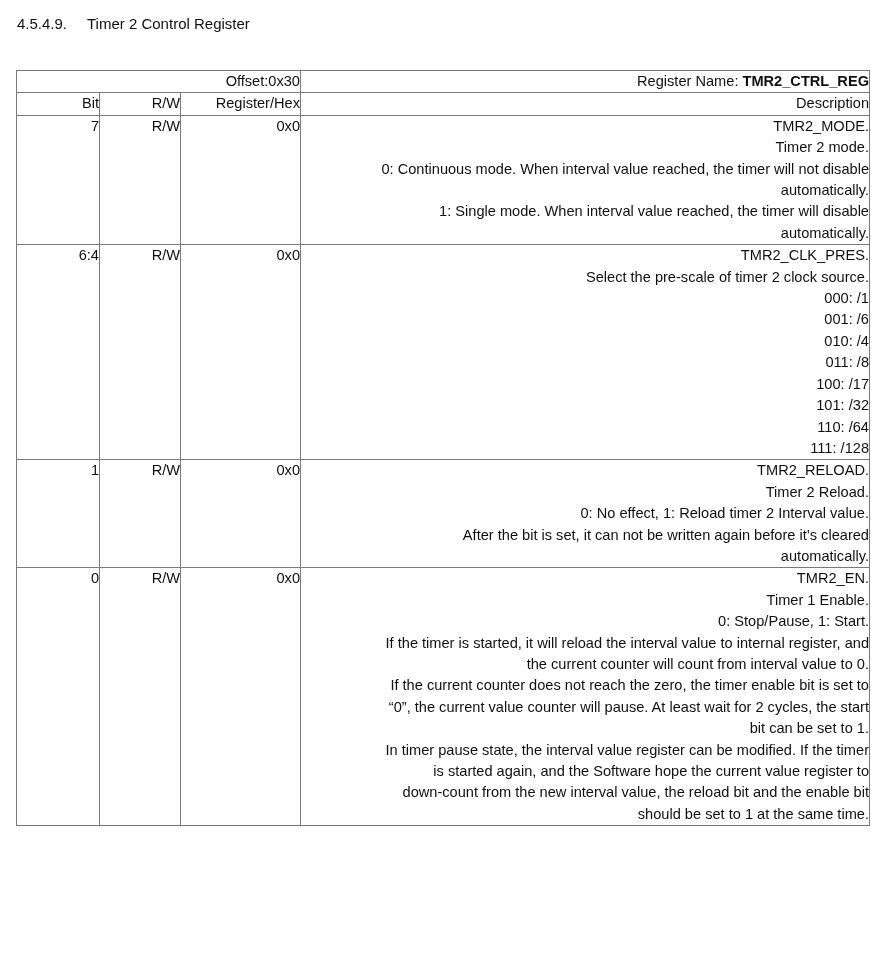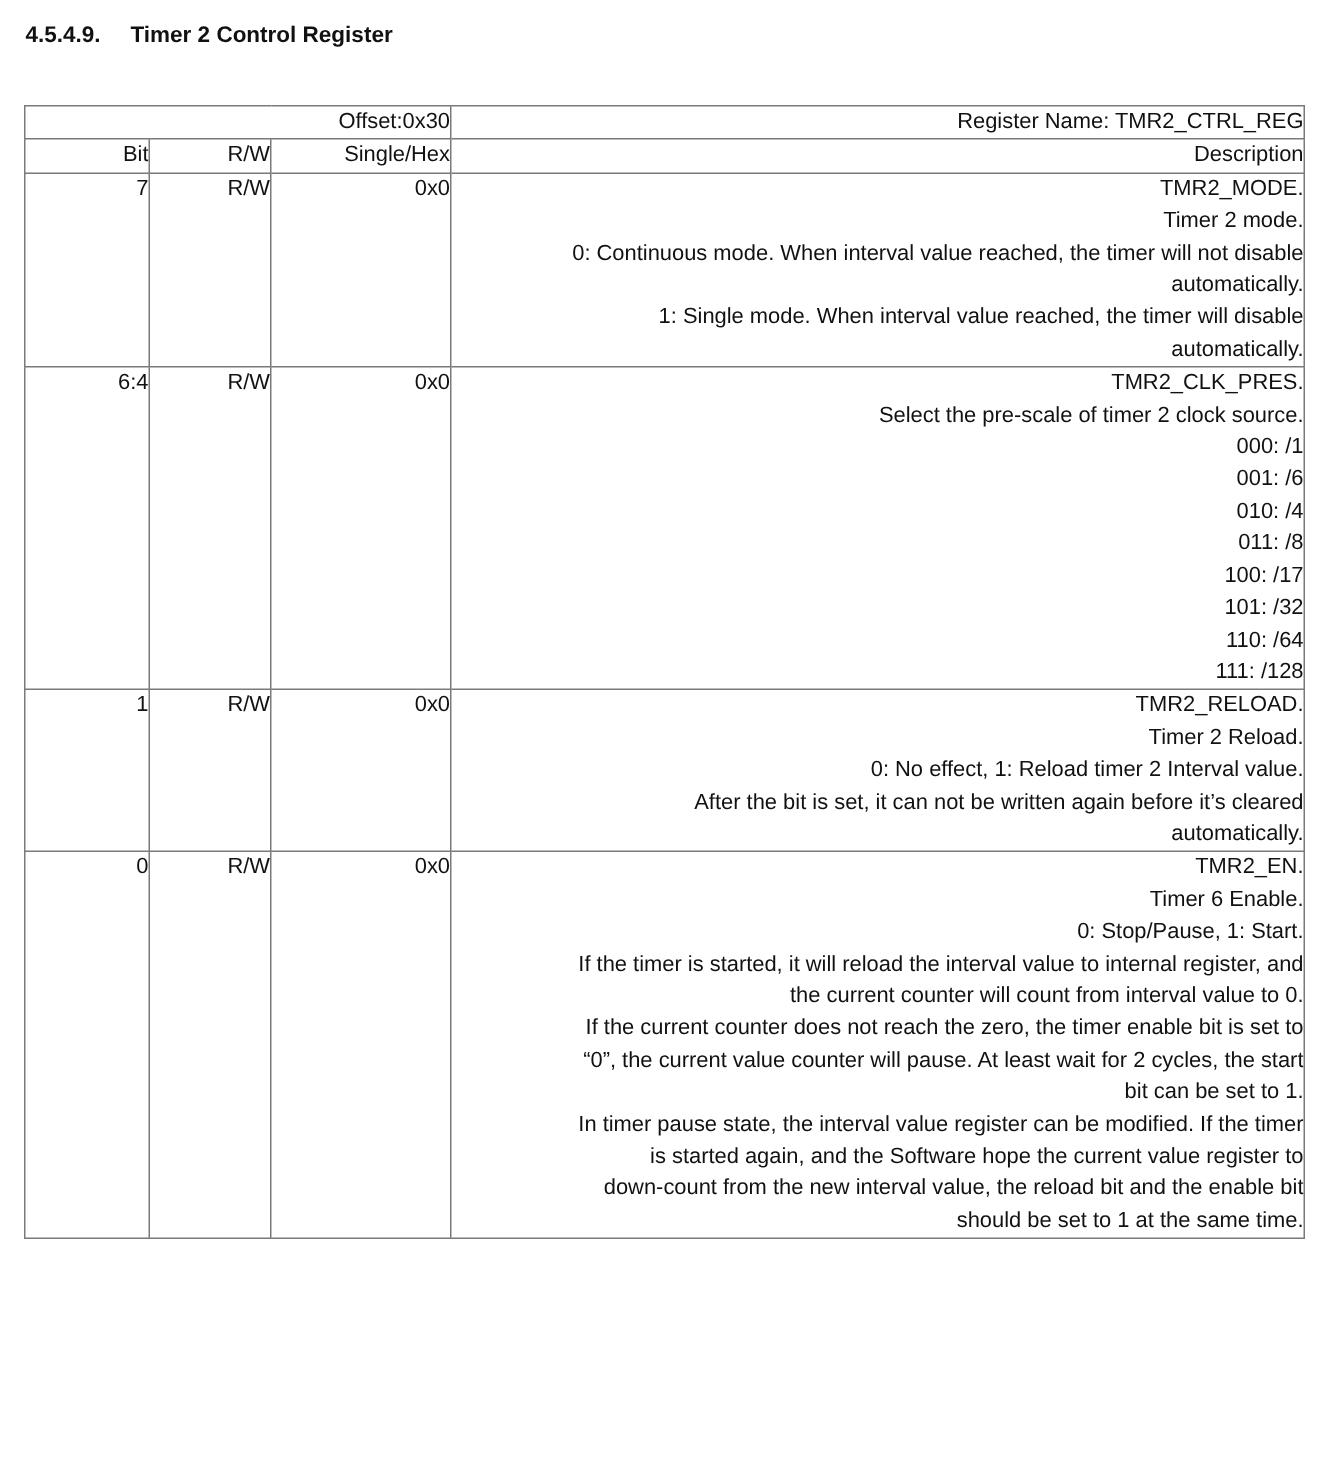--- a/index.html
+++ b/index.html
@@ -2,39 +2,39 @@
 <html><head>
 <meta charset="utf-8">
 <style>
   html, body { margin: 0; padding: 0; background: #ffffff; }
   body {
     width: 889px; height: 974px; position: relative; overflow: hidden;
     font-family: "Liberation Sans", sans-serif; color: #111;
   }
   .heading {
     position: absolute; left: 17px; top: 15px;
-    font-size: 15px; font-weight: bold; letter-spacing: 0;
+    font-size: 15px; font-weight: normal; letter-spacing: 0;
   }
   .heading .num { display: inline-block; width: 70px; }
   table.reg {
     position: absolute; left: 16px; top: 70px;
     width: 853px; border-collapse: collapse; table-layout: fixed;
     font-size: 14.6px; line-height: 21.4px;
   }
   table.reg td {
     border: 1.5px solid #7a7a7a; vertical-align: top;
     padding: 0 0 0 9px; white-space: nowrap; overflow: hidden; text-align: right;
   }
   col.c-bit { width: 83px; }
   col.c-rw { width: 81px; }
   col.c-def { width: 120px; }
   col.c-desc { width: 569px; }
   td.rw-center-slash { padding-left: 22px; }
   .desc-line { display: block; }
-  .bold { font-weight: normal; }
+  .bold { font-weight: bold; }
 </style>
 </head>
 <body>
 
 <div class="heading">
   <span class="num">4.5.4.9.</span><span>Timer 2 Control Register</span>
 </div>
 
 <table class="reg">
   <colgroup>
@@ -44,21 +44,21 @@
       <col class="c-desc">
   </colgroup>
   <tbody id="reg-body">
     <tr>
       <td colspan="3">Offset:0x30</td>
       <td><span>Register Name: </span><span class="bold">TMR2_CTRL_REG</span></td>
     </tr>
     <tr>
       <td>Bit</td>
       <td>R/W</td>
-      <td>Single/Hex</td>
+      <td>Register/Hex</td>
       <td>Description</td>
     </tr>
       <tr>
         <td>7</td>
         <td>R/W</td>
         <td>0x0</td>
         <td>
           <span class="desc-line">TMR2_MODE.</span>
           <span class="desc-line">Timer 2 mode.</span>
           <span class="desc-line">0: Continuous mode. When interval value reached, the timer will not disable</span>
@@ -95,21 +95,21 @@
           <span class="desc-line">After the bit is set, it can not be written again before it’s cleared</span>
           <span class="desc-line">automatically.</span>
         </td>
       </tr>
       <tr>
         <td>0</td>
         <td>R/W</td>
         <td>0x0</td>
         <td>
           <span class="desc-line">TMR2_EN.</span>
-          <span class="desc-line">Timer 6 Enable.</span>
+          <span class="desc-line">Timer 1 Enable.</span>
           <span class="desc-line">0: Stop/Pause, 1: Start.</span>
           <span class="desc-line">If the timer is started, it will reload the interval value to internal register, and</span>
           <span class="desc-line">the current counter will count from interval value to 0.</span>
           <span class="desc-line">If the current counter does not reach the zero, the timer enable bit is set to</span>
           <span class="desc-line">“0”, the current value counter will pause. At least wait for 2 cycles, the start</span>
           <span class="desc-line">bit can be set to 1.</span>
           <span class="desc-line">In timer pause state, the interval value register can be modified. If the timer</span>
           <span class="desc-line">is started again, and the Software hope the current value register to</span>
           <span class="desc-line">down-count from the new interval value, the reload bit and the enable bit</span>
           <span class="desc-line">should be set to 1 at the same time.</span>

